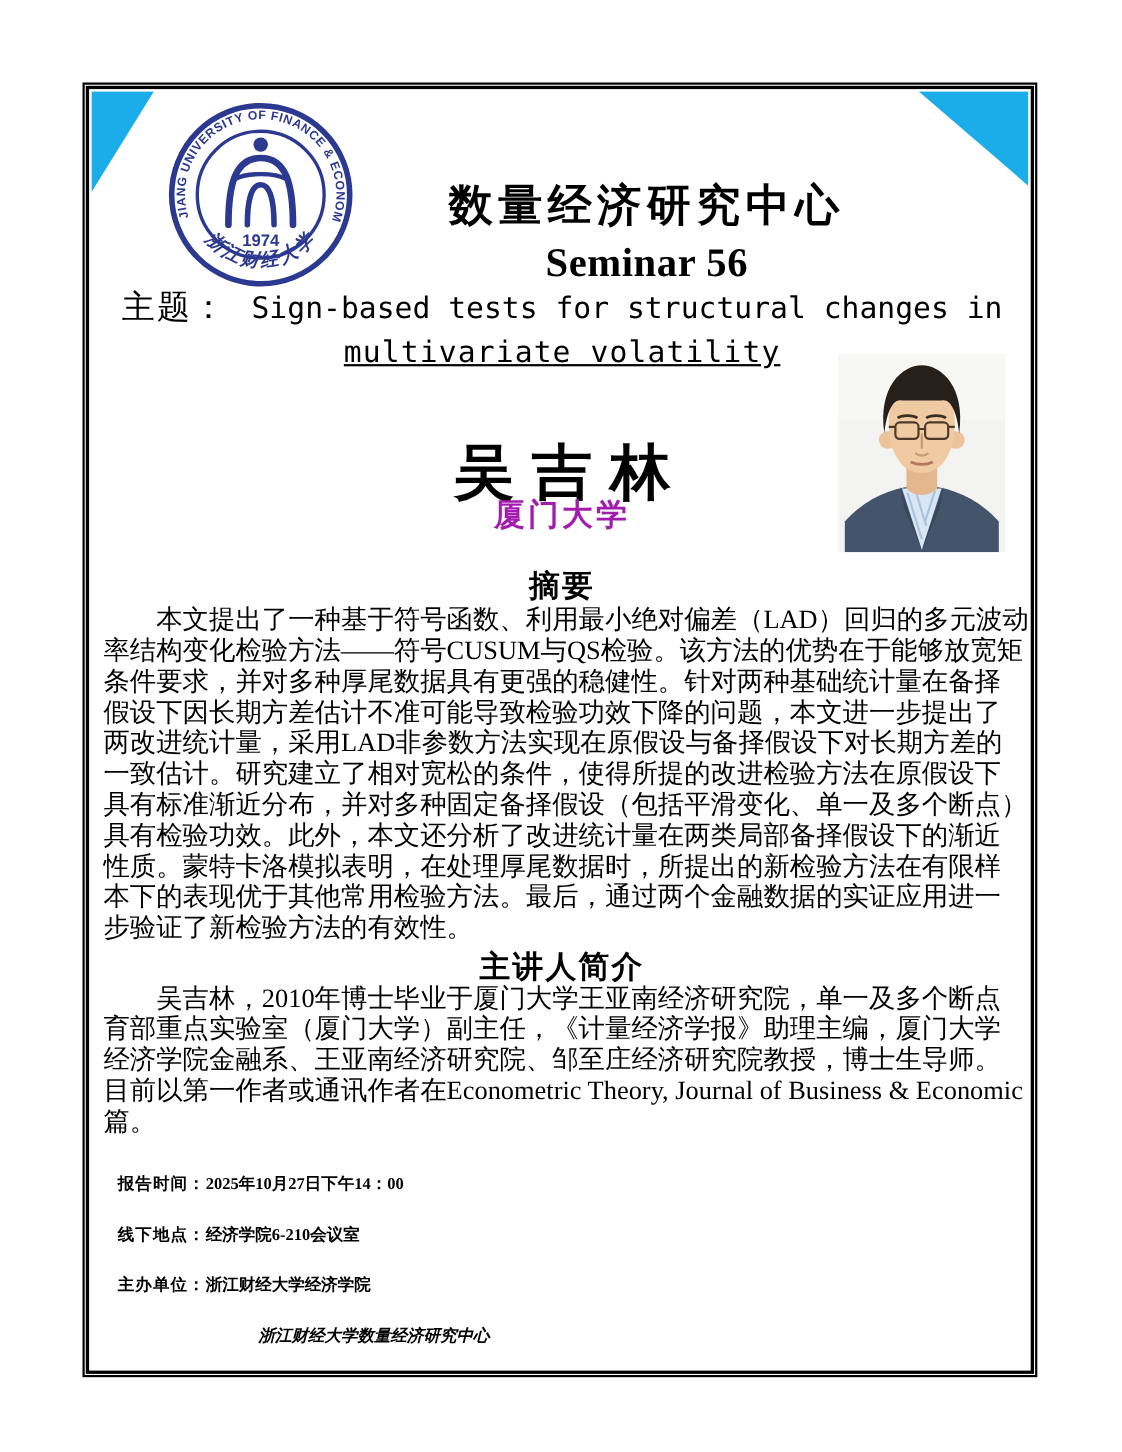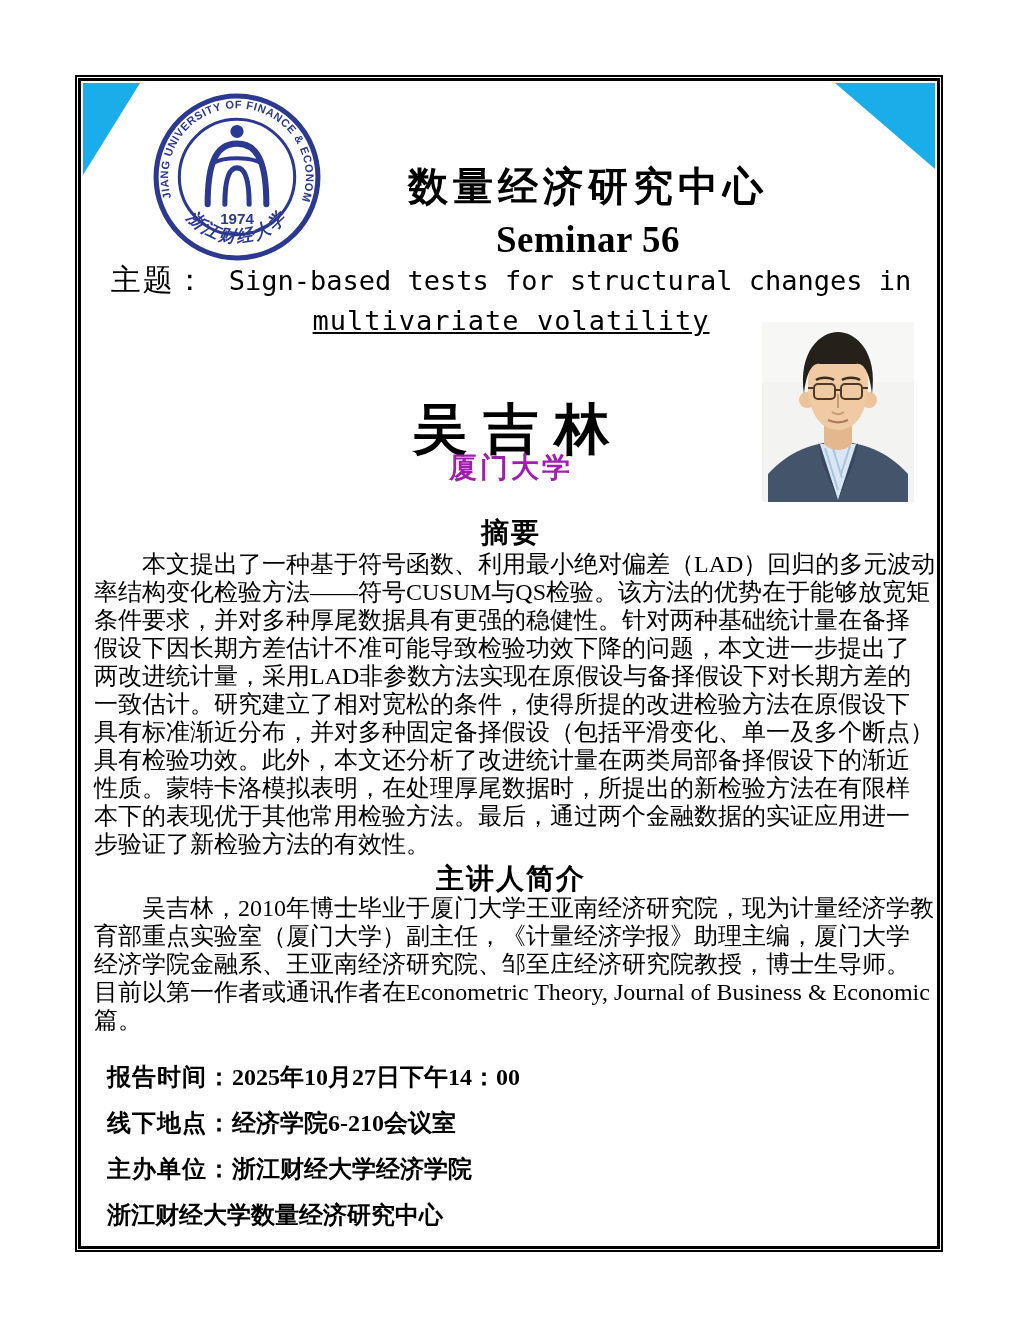--- a/index.html
+++ b/index.html
@@ -34,24 +34,24 @@
   
   .sec-heading{position:absolute;left:0;width:856px;text-align:center;font-size:28px;font-weight:700;letter-spacing:2px;}
   .h-abstract{top:431px;}
   .h-bio{top:777px;}
   .para{position:absolute;left:11px;width:846px;font-size:24px;line-height:28px;}
   .para > div{white-space:nowrap;}
   .para > div:first-child{text-indent:2em;}
   .p-abstract{top:467px;}
   .p-bio{top:811px;}
   
-  .details{position:absolute;left:24px;top:982px;width:820px;font-weight:700;font-size:24px;}
+  .details{position:absolute;left:24px;top:982px;width:820px;font-weight:700;font-size:15px;}
   .details .row{margin-bottom:21px;line-height:25px;white-space:nowrap;}
   .details .row .lbl{letter-spacing:1px;}
-  .details .row-indent{}
+  .details .row-indent{margin-left:128px;font-style:italic;}
 </style>
 </head>
 <body>
 
 <div class="page">
   <div class="frame-outer">
     <div class="frame-inner">
       <div class="content">
 
         <div class="tri tri-left"></div>
@@ -136,21 +136,21 @@
             <div>一致估计。研究建立了相对宽松的条件，使得所提的改进检验方法在原假设下</div>
             <div>具有标准渐近分布，并对多种固定备择假设（包括平滑变化、单一及多个断点）</div>
             <div>具有检验功效。此外，本文还分析了改进统计量在两类局部备择假设下的渐近</div>
             <div>性质。蒙特卡洛模拟表明，在处理厚尾数据时，所提出的新检验方法在有限样</div>
             <div>本下的表现优于其他常用检验方法。最后，通过两个金融数据的实证应用进一</div>
             <div>步验证了新检验方法的有效性。</div>
           </div>
 
         <div class="sec-heading h-bio">主讲人简介</div>
         <div class="para p-bio">
-            <div>吴吉林，2010年博士毕业于厦门大学王亚南经济研究院，现为计量经济学教</div>
+            <div>吴吉林，2010年博士毕业于厦门大学王亚南经济研究院，单一及多个断点</div>
             <div>育部重点实验室（厦门大学）副主任，《计量经济学报》助理主编，厦门大学</div>
             <div>经济学院金融系、王亚南经济研究院、邹至庄经济研究院教授，博士生导师。</div>
             <div>目前以第一作者或通讯作者在Econometric Theory, Journal of Business &amp; Economic</div>
             <div>篇。</div>
           </div>
 
         <div class="details">
           <div class="row"><span class="lbl">报告时间：</span><span>2025年10月27日下午14：00</span></div>
           <div class="row"><span class="lbl">线下地点：</span><span>经济学院6-210会议室</span></div>
           <div class="row"><span class="lbl">主办单位：</span><span>浙江财经大学经济学院</span></div>

